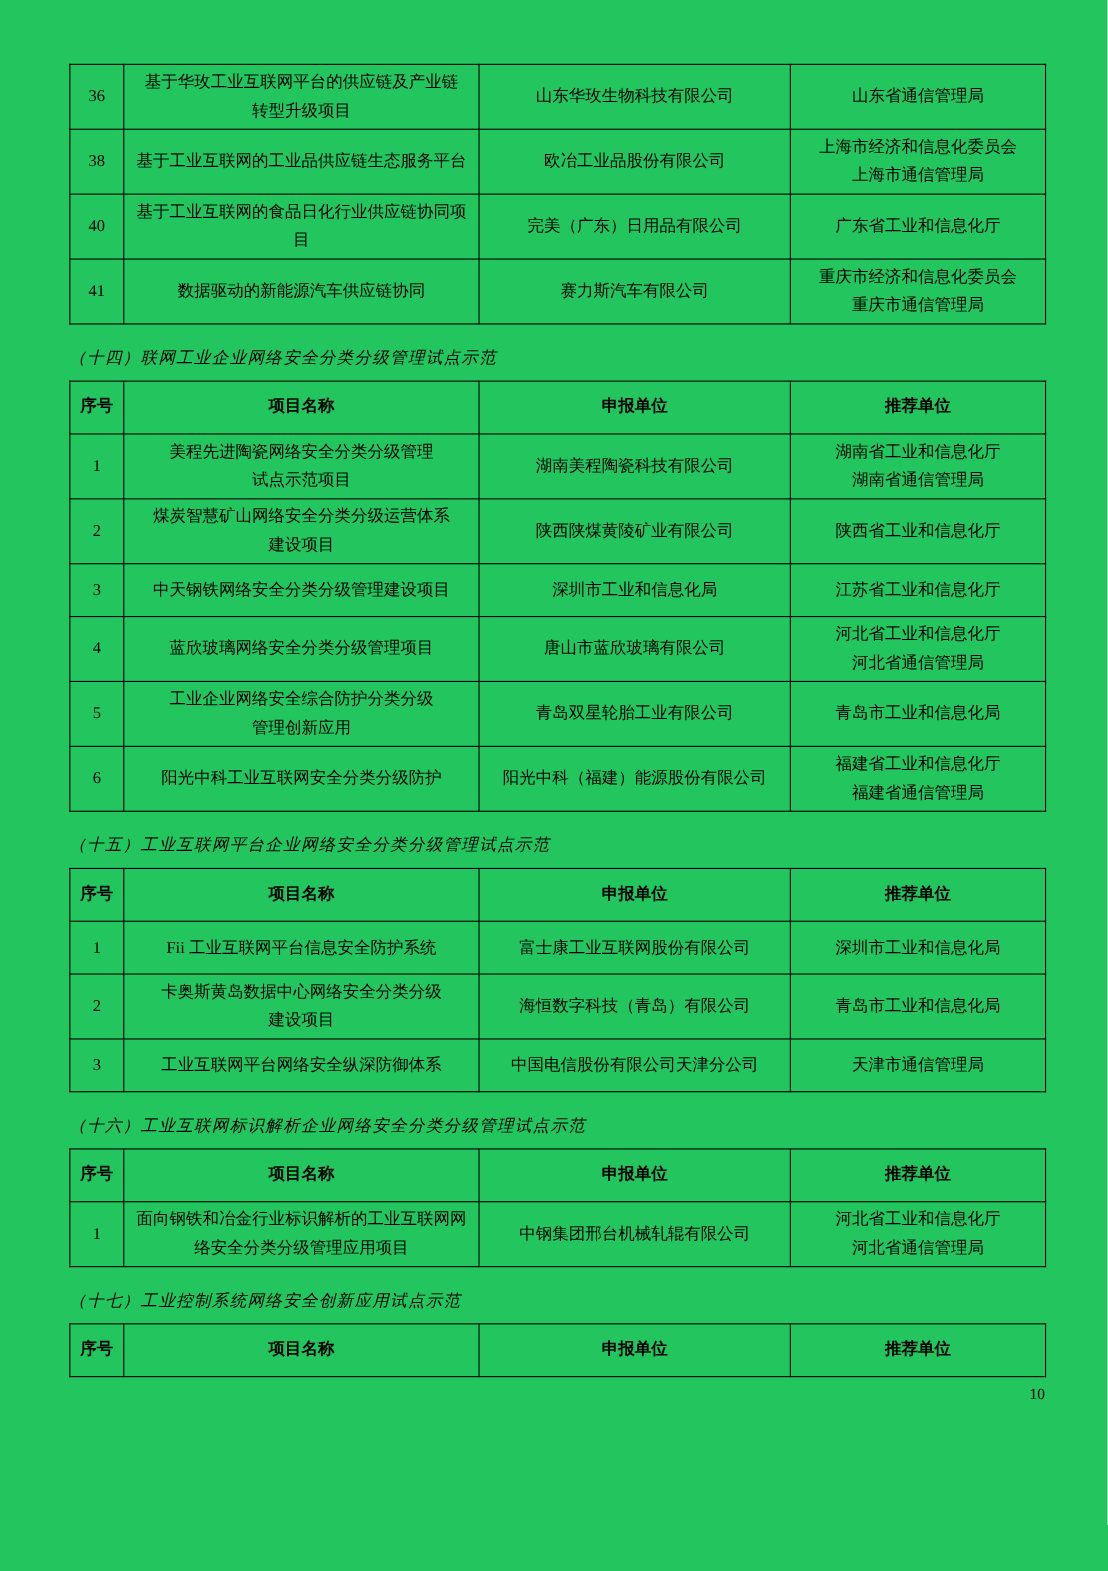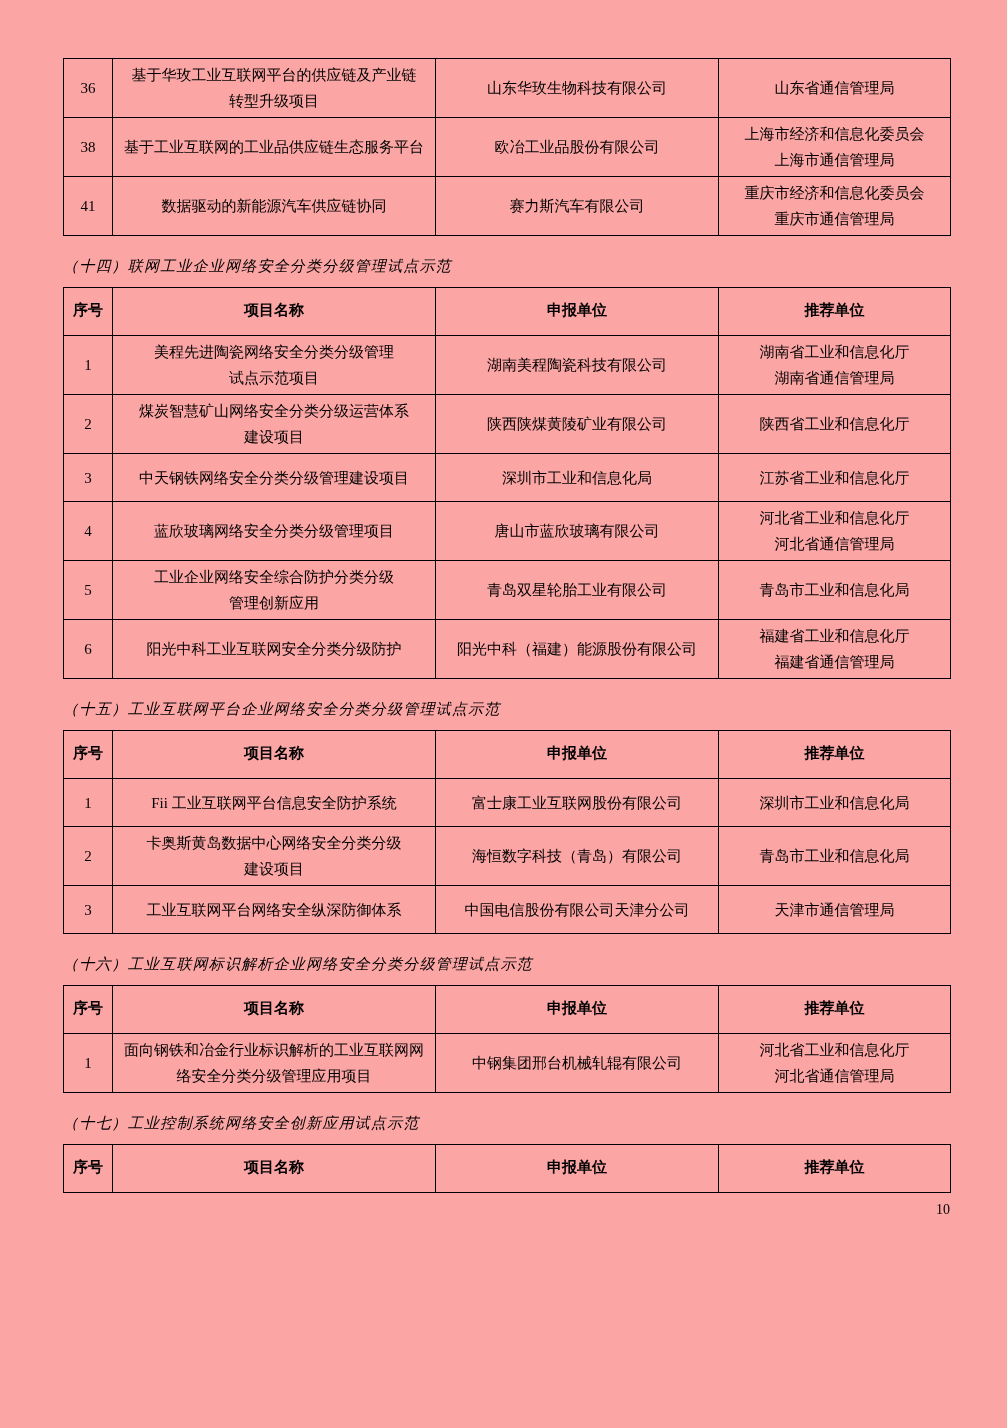--- a/index.html
+++ b/index.html
@@ -1,20 +1,20 @@
 <!DOCTYPE html>
 <html><head>
 <meta charset="utf-8">
 <style>
   * { box-sizing: border-box; }
   html, body { margin: 0; padding: 0; background: #ffffff; }
   .page {
     width: 1007px;
     height: 1428px;
-    background: #fca5a5;
+    background: #22c55e;
     color: #000000;
     font-family: "Liberation Serif", "DejaVu Serif", serif;
     padding: 58px 57px 0 63px;
     position: relative;
     overflow: hidden;
   }
   table.doc-table {
     border-collapse: collapse;
     table-layout: fixed;
     width: 887px;
@@ -82,20 +82,27 @@
         <td>山东省通信管理局</td>
       </tr>
       <tr>
         <td>38</td>
         <td>基于工业互联网的工业品供应链生态服务平台</td>
         <td>欧冶工业品股份有限公司</td>
         <td>上海市经济和信息化委员会
 上海市通信管理局</td>
       </tr>
       <tr>
+        <td>40</td>
+        <td>基于工业互联网的食品日化行业供应链协同项
+目</td>
+        <td>完美（广东）日用品有限公司</td>
+        <td>广东省工业和信息化厅</td>
+      </tr>
+      <tr>
         <td>41</td>
         <td>数据驱动的新能源汽车供应链协同</td>
         <td>赛力斯汽车有限公司</td>
         <td>重庆市经济和信息化委员会
 重庆市通信管理局</td>
       </tr>
     </tbody>
   </table>
 
 

